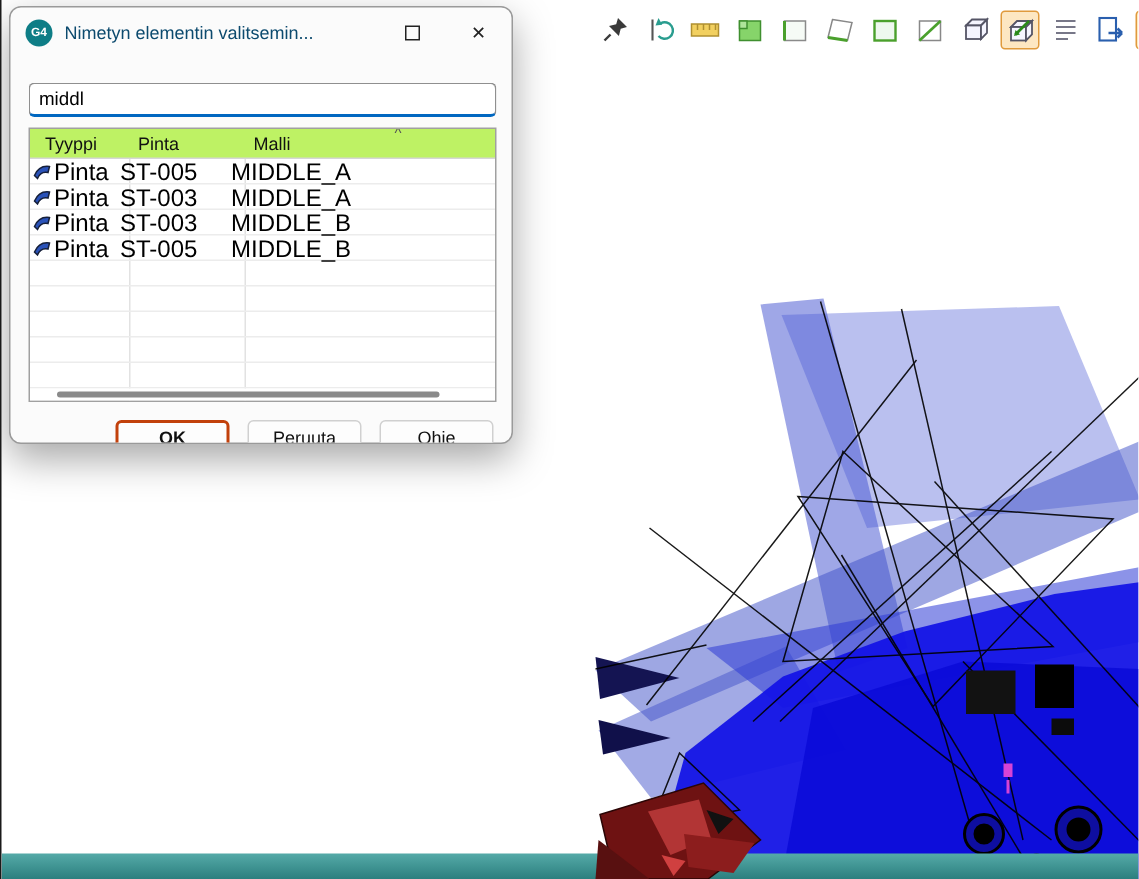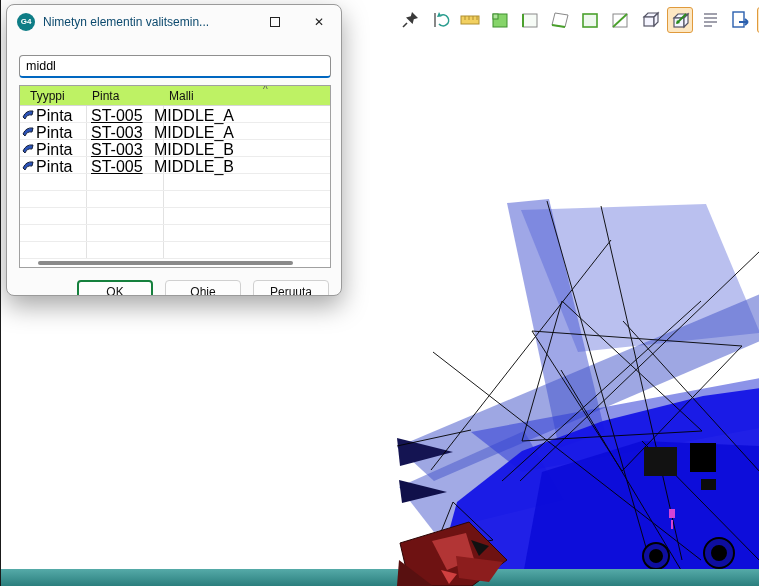--- a/index.html
+++ b/index.html
@@ -28,27 +28,27 @@
   .search { width:312px; height:23px; border:1px solid #8f8f8f; border-bottom:2px solid #0067c0; border-radius:4px; padding:0 6px; font-size:12.5px; font-family:"Liberation Sans", sans-serif; background:#fff; color:#000; outline:none; }
   .tablewrap { position:relative; margin-top:7px; width:312px; height:183px; border:1px solid #a0a0a0; background:#fff; overflow:hidden; }
   .vline { position:absolute; top:0; bottom:0; width:1px; background:#e2e2e2; }
   .vl1 { left:66px; } .vl2 { left:143px; }
   .thead { position:relative; height:20px; border-bottom:1px solid #d6d6d6; font-size:12px; color:#111; background:#bef264; }
   .thead .hc { position:absolute; top:3px; }
   .hc1 { left:10px; } .hc2 { left:72px; } .hc3 { left:149px; }
   .sortcaret { position:absolute; left:243px; top:-2px; font-size:10px; color:#555; }
   .trow { position:relative; height:17px; border-bottom:1px solid #ececec; font-size:16px; color:#000; }
   .trow .cell { position:absolute; top:1px; white-space:nowrap; }
-  .ctype { left:16px; } .cmodel { left:71px;text-decoration:underline; } .cname { left:134px; }
+  .ctype { left:16px; } .cmodel { left:60px; } .cname { left:134px; }
   .rowicon { position:absolute; left:2px; top:3px; }
   .hscroll { position:absolute; left:0; right:0; bottom:0; height:8px; background:#fff; }
   .hthumb { position:absolute; left:18px; top:2px; width:255px; height:4px; border-radius:2px; background:#8a8a8a; }
   .btnrow { display:flex; gap:12px; margin:12px 0 0 58px; }
   .btn { width:76px; height:24px; border:1px solid #d0d0d0; border-radius:4px; background:#fdfdfd; font-size:12px; font-family:"Liberation Sans", sans-serif; color:#111; }
-  .btn.ok { border:2px solid #15803d; }
+  .btn.ok { border:2px solid #c2410c;font-weight:bold; }
 </style>
 </head>
 <body>
 
 <div class="screen">
 
   <svg class="viewport" width="759" height="586" viewBox="0 0 759 586" xmlns="http://www.w3.org/2000/svg">
     <defs>
       <linearGradient id="teal" x1="0" y1="0" x2="0" y2="1">
         <stop offset="0" stop-color="#55aaa8"></stop>
@@ -273,19 +273,19 @@
         <div class="trow"></div>
         <div class="trow"></div>
 
         <div class="hscroll">
           <div class="hthumb"></div>
         </div>
       </div>
 
       <div class="btnrow">
         <button class="btn ok">OK</button>
+        <button class="btn">Peruuta</button>
         <button class="btn">Ohje</button>
-        <button class="btn">Peruuta</button>
       </div>
     </div>
   </div>
 
 </div>
 
 </body></html>

